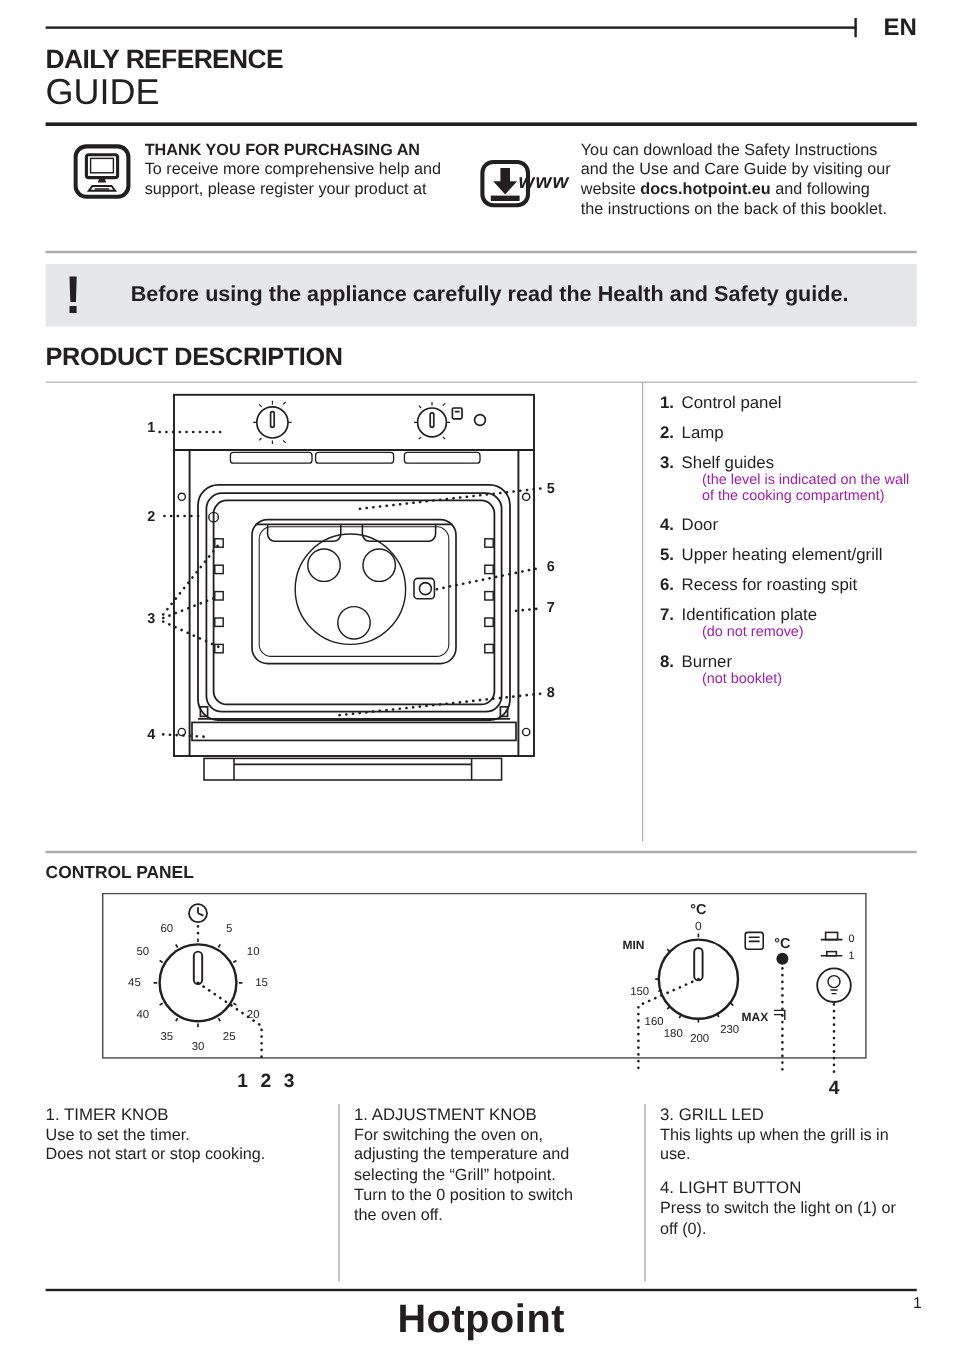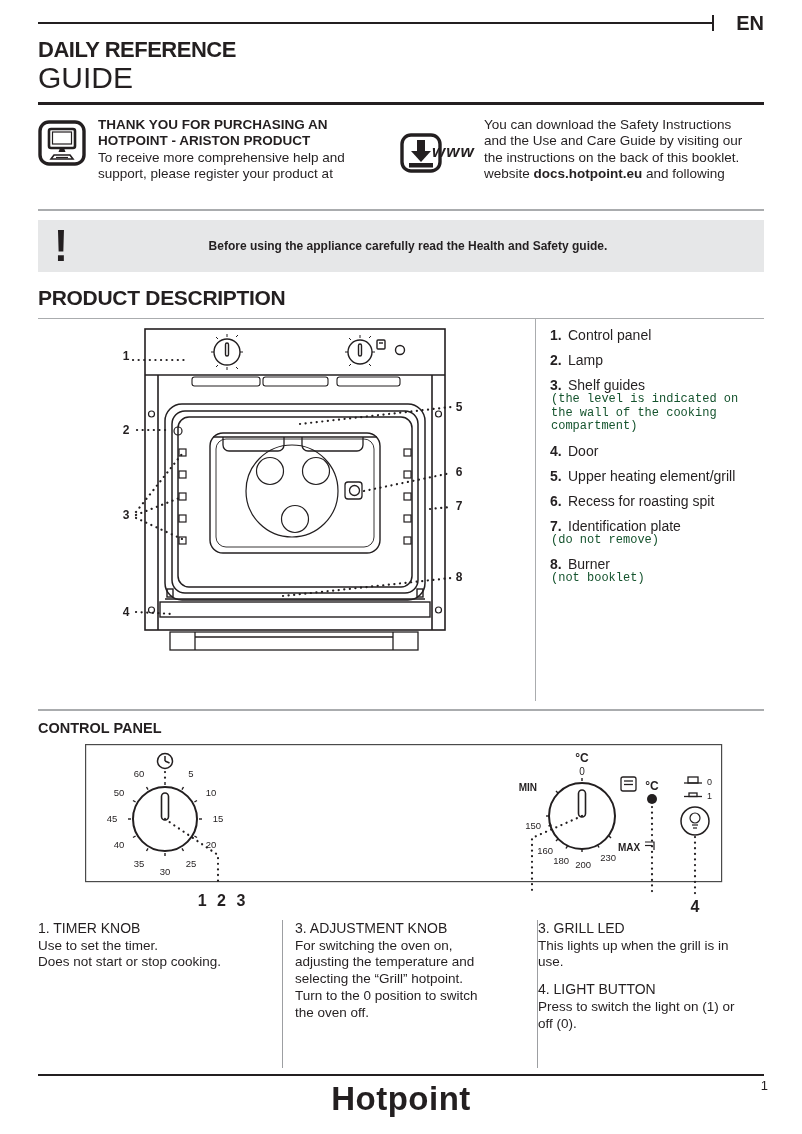--- a/index.html
+++ b/index.html
@@ -11,58 +11,58 @@
   .top-rule-row { display:flex; align-items:center; margin-top:14px; height:18px; }
   .top-rule { flex:1; height:2px; background:#231f20; position:relative; margin-right:8px; }
   .top-rule .tick { position:absolute; right:0; top:-7px; width:2px; height:16px; background:#231f20; }
   .lang { font-size:20px; font-weight:bold; margin-left:14px; letter-spacing:0; }
   .title1 { font-size:22px; font-weight:800; letter-spacing:-0.5px; margin-top:6px; line-height:1.05; }
   .title2 { font-size:30px; font-weight:400; letter-spacing:0; line-height:1.1; }
   .rule-black { height:2.5px; background:#231f20; margin-top:8px; }
 
   
   .intro { display:flex; margin-top:12px; min-height:82px; }
-  .intro-left { width:352px; display:flex; }
+  .intro-left { width:352px; display:flex;justify-content:center; }
   .intro-right { flex:1; display:flex; margin-left:10px; }
   .ic-box { flex:none; }
   .intro-text { font-size:13.5px; line-height:1.22; margin-left:10px; }
   .intro-text .b { font-weight:bold; }
   .www-wrap { flex:none; position:relative; width:82px; margin-top:16px; }
   .www-word { position:absolute; left:32px; top:9px; font-style:italic; font-weight:bold; font-size:17px; letter-spacing:1px; }
   .rule-gray { height:2px; background:#aaacae; margin-top:10px; }
 
   
   .warning { display:flex; align-items:center; background:#e6e7e8; margin-top:9px; height:52px; padding:0 16px; }
   .bang { font-size:42px; font-weight:900; line-height:1; transform:scaleY(1.05); }
-  .warning-text { flex:1; text-align:center; font-weight:bold; font-size:12px; }
+  .warning-text { flex:1; text-align:center; font-weight:bold; font-size:18px; }
 
   
   .sec-h { font-size:21px; font-weight:800; letter-spacing:-0.3px; margin-top:14px; }
   .rule-gray2 { height:1.5px; background:#aaacae; margin-top:8px; }
 
   
   .pd-row { display:flex; height:382px; }
   .pd-diagram { width:497px; flex:none; }
   .pd-diagram svg { margin-left:-8px; display:block; }
   .pd-list { flex:1; border-left:1.5px solid #aaacae; padding:8px 0 0 14px; }
   .pd-item { margin-bottom:9px; }
   .pd-line { font-size:14px; line-height:16px; }
   .pd-num { font-weight:bold; display:inline-block; min-width:18px; }
-  .pd-note { font-size:12px; line-height:13.5px; color:#14532d; margin-left:1px; max-width:218px;font-family:Liberation Mono, monospace; }
+  .pd-note { font-size:12px; line-height:13.5px; color:#a21caf; margin-left:35px; max-width:218px; }
   .cp-h { font-size:14.5px; font-weight:800; margin-top:9px; }
 
   
   .cp-svg { margin-left:47px; margin-top:8px; display:block; }
 
   
   .cols { display:flex; margin-top:4px; min-height:148px; }
   .col { padding-right:10px; }
   .col1 { width:244px; }
   .col2 { width:255px; border-left:1px solid #9d9fa2; padding-left:12px; }
-  .col3 { width:227px; border-left:1px solid #9d9fa2; }
+  .col3 { width:227px; border-left:1px solid #9d9fa2; padding-left:12px; }
   .col-title { font-weight:normal; font-size:14px; margin-bottom:2px; }
   .col-line { font-size:13.5px; line-height:1.25; }
   .col-gap { height:10px; }
 
   
   .footer-rule { height:2px; background:#231f20; margin-top:6px; }
   .footer { position:relative; height:46px; }
   .brand { position:absolute; left:0; right:0; top:4px; text-align:center; font-size:33px; font-weight:800; letter-spacing:0.5px; }
   .pageno { position:absolute; right:-4px; top:2px; font-size:13px; }
 
@@ -93,40 +93,39 @@
           <rect x="2" y="5" width="44" height="42" rx="9" fill="none" stroke="#231f20" stroke-width="3.4"></rect>
           <rect x="11" y="12" width="26" height="19" rx="2" fill="none" stroke="#231f20" stroke-width="2.6"></rect>
           <rect x="14.5" y="15" width="19" height="12" fill="none" stroke="#231f20" stroke-width="1.2"></rect>
           <path d="M22 31 L26 31 L27.5 35 L20.5 35 Z" fill="#231f20"></path>
           <path d="M16 38 h16 l3 4 h-22 Z" fill="none" stroke="#231f20" stroke-width="1.6"></path>
           <line x1="18" y1="40.5" x2="30" y2="40.5" stroke="#231f20" stroke-width="1.2"></line>
         </svg>
       </div>
       <div class="intro-text">
         <div class="b">THANK YOU FOR PURCHASING AN</div>
-        <div class="b">HOTPOINT - ARISTON PRODUCT</div>
         <div>To receive more comprehensive help and</div>
         <div>support, please register your product at</div>
       </div>
     </div>
     <div class="intro-right">
       <div class="www-wrap">
         <svg width="42" height="42" viewBox="0 0 42 42">
           <rect x="2" y="2" width="38" height="36" rx="9" fill="none" stroke="#231f20" stroke-width="3.4"></rect>
           <rect x="17" y="7" width="8" height="12" fill="#231f20"></rect>
           <path d="M11 18 h20 l-10 11 Z" fill="#231f20"></path>
           <rect x="9" y="30" width="24" height="4.5" fill="#231f20"></rect>
         </svg>
         <span class="www-word">www</span>
       </div>
       <div class="intro-text" style="margin-left:2px">
         <div>You can download the Safety Instructions</div>
         <div>and the Use and Care Guide by visiting our</div>
+        <div><span>website </span><span class="b">docs.hotpoint.eu</span><span> and following</span></div>
         <div>the instructions on the back of this booklet.</div>
-        <div><span>website </span><span class="b">docs.hotpoint.eu</span><span> and following</span></div>
       </div>
     </div>
   </div>
   <div class="rule-gray"></div>
 
   <div class="warning">
     <div class="bang">!</div>
     <div class="warning-text">Before using the appliance carefully read the Health and Safety guide.</div>
   </div>
 
@@ -419,21 +418,21 @@
     <text x="610" y="168" font-size="16" font-weight="bold" text-anchor="middle">4</text>
   </svg>
 
   <div class="cols">
     <div class="col col1">
       <div class="col-title">1. TIMER KNOB</div>
       <div class="col-line">Use to set the timer.</div>
       <div class="col-line">Does not start or stop cooking.</div>
     </div>
     <div class="col col2">
-      <div class="col-title">3. ADJUSTMENT KNOB</div>
+      <div class="col-title">1. ADJUSTMENT KNOB</div>
       <div class="col-line">For switching the oven on,</div>
       <div class="col-line">adjusting the temperature and</div>
       <div class="col-line">selecting the “Grill” hotpoint.</div>
       <div class="col-line">Turn to the  0 position to switch</div>
       <div class="col-line">the oven off.</div>
     </div>
     <div class="col col3">
       <div class="col-title">3. GRILL LED</div>
       <div class="col-line">This lights up when the grill is in</div>
       <div class="col-line">use.</div>

